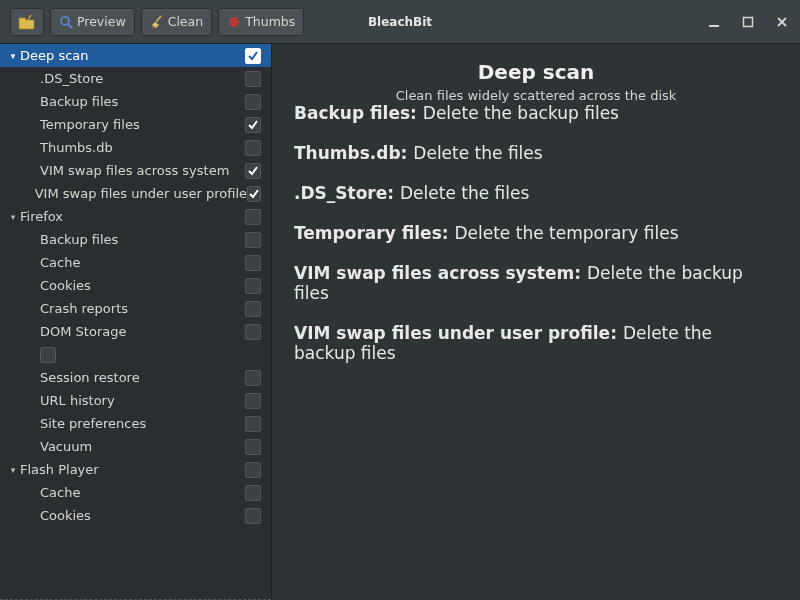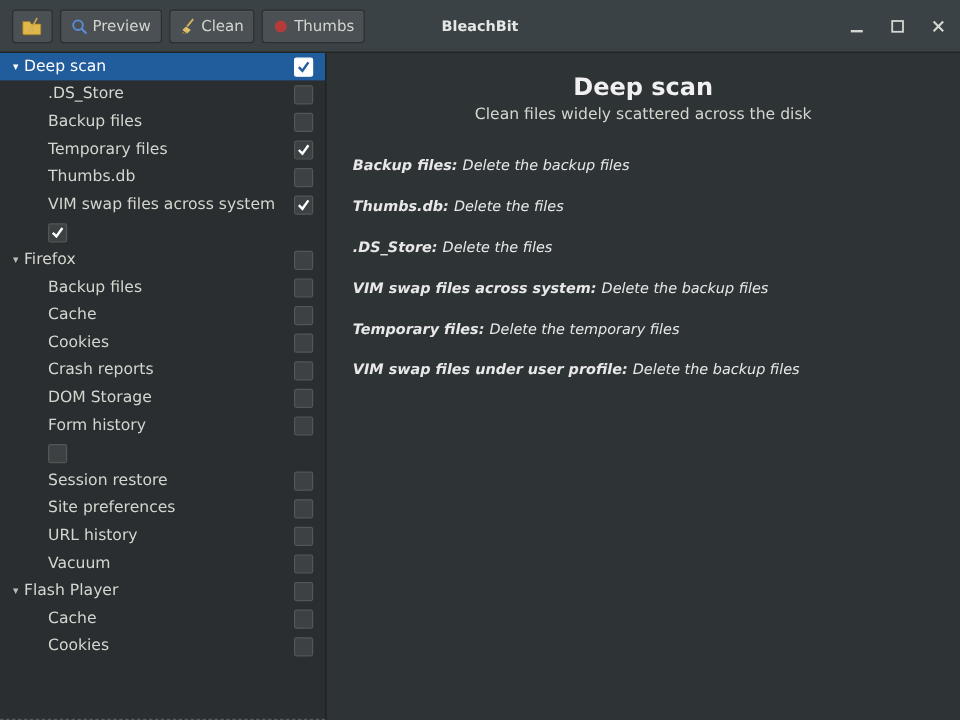--- a/index.html
+++ b/index.html
@@ -122,28 +122,26 @@
     text-align: center;
     font-size: 20px;
     font-weight: bold;
     margin-top: 2px;
     color: #f0f0f0;
   }
   .main .subtitle {
     text-align: center;
     font-size: 13px;
     margin-top: 4px;
-    margin-bottom: 28px;
     color: #d3d7cf;
   }
   .desc-line {
     margin-bottom: 20px;
-    font-size: 12px;
+    font-size: 17px;
     color: #e8e8e8;
-    font-style: italic;
   }
   .desc-line b { font-weight: bold; }
   .broom-icon svg, .mag-icon svg, .abort-icon svg, .folder-icon svg { display: block; }
   .sidebar::after {
     content: "";
     position: absolute;
     left: 0; right: 0; bottom: 0;
     border-top: 1px dashed #55595b;
   }
 </style>
@@ -249,20 +247,21 @@
         <span class="indent" style="width: 34px;"></span>
         <span class="label">VIM swap files across system</span>
         <div class="chk">
           <svg width="12" height="12" viewBox="0 0 12 12">
             <path d="M2 6 l3 3 l5 -7" fill="none" stroke="#fff" stroke-width="2"></path>
           </svg>
         </div>
       </div>
       <div class="tree-row">
         <span class="indent" style="width: 34px;"></span>
+        <span class="label">VIM swap files under user profile</span>
         <div class="chk">
           <svg width="12" height="12" viewBox="0 0 12 12">
             <path d="M2 6 l3 3 l5 -7" fill="none" stroke="#fff" stroke-width="2"></path>
           </svg>
         </div>
       </div>
       <div class="tree-row">
         <span class="expander">▾</span>
         <span class="label">Firefox</span>
         <div class="chk"></div>
@@ -287,40 +286,35 @@
         <span class="label">Crash reports</span>
         <div class="chk"></div>
       </div>
       <div class="tree-row">
         <span class="indent" style="width: 34px;"></span>
         <span class="label">DOM Storage</span>
         <div class="chk"></div>
       </div>
       <div class="tree-row">
         <span class="indent" style="width: 34px;"></span>
-        <span class="label">Form history</span>
-        <div class="chk"></div>
-      </div>
-      <div class="tree-row">
-        <span class="indent" style="width: 34px;"></span>
         <div class="chk"></div>
       </div>
       <div class="tree-row">
         <span class="indent" style="width: 34px;"></span>
         <span class="label">Session restore</span>
         <div class="chk"></div>
       </div>
       <div class="tree-row">
         <span class="indent" style="width: 34px;"></span>
+        <span class="label">URL history</span>
+        <div class="chk"></div>
+      </div>
+      <div class="tree-row">
+        <span class="indent" style="width: 34px;"></span>
         <span class="label">Site preferences</span>
-        <div class="chk"></div>
-      </div>
-      <div class="tree-row">
-        <span class="indent" style="width: 34px;"></span>
-        <span class="label">URL history</span>
         <div class="chk"></div>
       </div>
       <div class="tree-row">
         <span class="indent" style="width: 34px;"></span>
         <span class="label">Vacuum</span>
         <div class="chk"></div>
       </div>
       <div class="tree-row">
         <span class="expander">▾</span>
         <span class="label">Flash Player</span>
@@ -337,18 +331,18 @@
         <div class="chk"></div>
       </div>
     </div>
   <div class="main">
     <h1>Deep scan</h1>
     <div class="subtitle">Clean files widely scattered across the disk</div>
     <div id="descs">
         <div class="desc-line"><b>Backup files: </b><span>Delete the backup files</span></div>
         <div class="desc-line"><b>Thumbs.db: </b><span>Delete the files</span></div>
         <div class="desc-line"><b>.DS_Store: </b><span>Delete the files</span></div>
+        <div class="desc-line"><b>Temporary files: </b><span>Delete the temporary files</span></div>
         <div class="desc-line"><b>VIM swap files across system: </b><span>Delete the backup files</span></div>
-        <div class="desc-line"><b>Temporary files: </b><span>Delete the temporary files</span></div>
         <div class="desc-line"><b>VIM swap files under user profile: </b><span>Delete the backup files</span></div>
       </div>
   </div>
 </div>
 
 </body></html>

